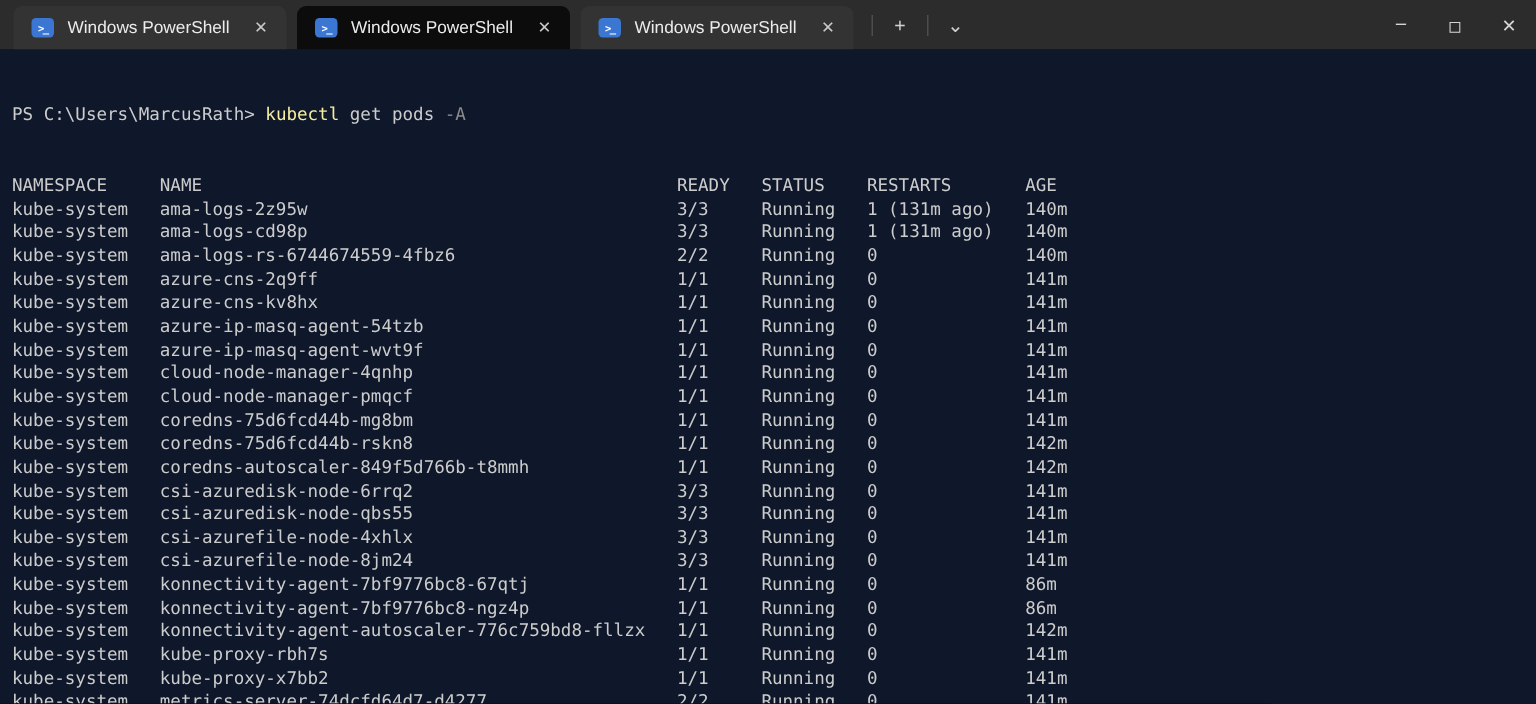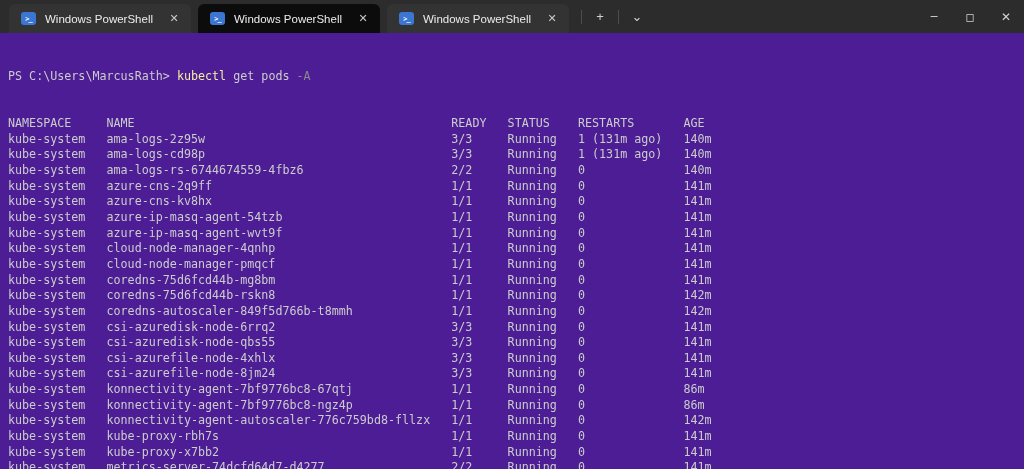--- a/index.html
+++ b/index.html
@@ -116,19 +116,19 @@
       </div>
       <div class="win-btn">
         <span class="glyph glyph-max">□</span>
       </div>
       <div class="win-btn">
         <span class="glyph glyph-close">✕</span>
       </div>
     </div>
   </div>
 
-  <div class="terminal" style="color: rgb(204, 204, 204); background: #4c1d95;">
+  <div class="terminal" style="color: rgb(204, 204, 204); background: #0f172a;">
     <div><span>PS C:\Users\MarcusRath&gt; </span><span id="cmd" style="color: rgb(245, 238, 160);">kubectl</span><span> get pods </span><span id="param" style="color: rgb(138, 138, 138);">-A</span></div>
     <div id="pod-table"><div>NAMESPACE     NAME                                             READY   STATUS    RESTARTS       AGE</div><div>kube-system   ama-logs-2z95w                                   3/3     Running   1 (131m ago)   140m</div><div>kube-system   ama-logs-cd98p                                   3/3     Running   1 (131m ago)   140m</div><div>kube-system   ama-logs-rs-6744674559-4fbz6                     2/2     Running   0              140m</div><div>kube-system   azure-cns-2q9ff                                  1/1     Running   0              141m</div><div>kube-system   azure-cns-kv8hx                                  1/1     Running   0              141m</div><div>kube-system   azure-ip-masq-agent-54tzb                        1/1     Running   0              141m</div><div>kube-system   azure-ip-masq-agent-wvt9f                        1/1     Running   0              141m</div><div>kube-system   cloud-node-manager-4qnhp                         1/1     Running   0              141m</div><div>kube-system   cloud-node-manager-pmqcf                         1/1     Running   0              141m</div><div>kube-system   coredns-75d6fcd44b-mg8bm                         1/1     Running   0              141m</div><div>kube-system   coredns-75d6fcd44b-rskn8                         1/1     Running   0              142m</div><div>kube-system   coredns-autoscaler-849f5d766b-t8mmh              1/1     Running   0              142m</div><div>kube-system   csi-azuredisk-node-6rrq2                         3/3     Running   0              141m</div><div>kube-system   csi-azuredisk-node-qbs55                         3/3     Running   0              141m</div><div>kube-system   csi-azurefile-node-4xhlx                         3/3     Running   0              141m</div><div>kube-system   csi-azurefile-node-8jm24                         3/3     Running   0              141m</div><div>kube-system   konnectivity-agent-7bf9776bc8-67qtj              1/1     Running   0              86m</div><div>kube-system   konnectivity-agent-7bf9776bc8-ngz4p              1/1     Running   0              86m</div><div>kube-system   konnectivity-agent-autoscaler-776c759bd8-fllzx   1/1     Running   0              142m</div><div>kube-system   kube-proxy-rbh7s                                 1/1     Running   0              141m</div><div>kube-system   kube-proxy-x7bb2                                 1/1     Running   0              141m</div><div>kube-system   metrics-server-74dcfd64d7-d4277                  2/2     Running   0              141m</div></div>
     
   </div>
 
 </div>
 
 </body></html>

